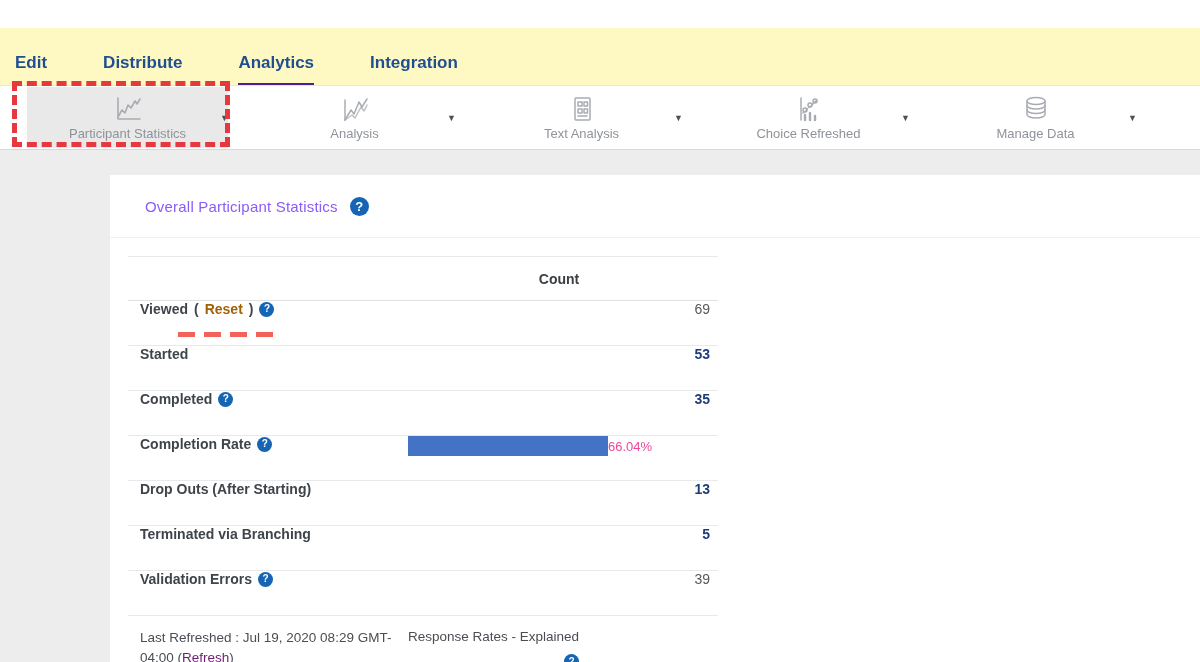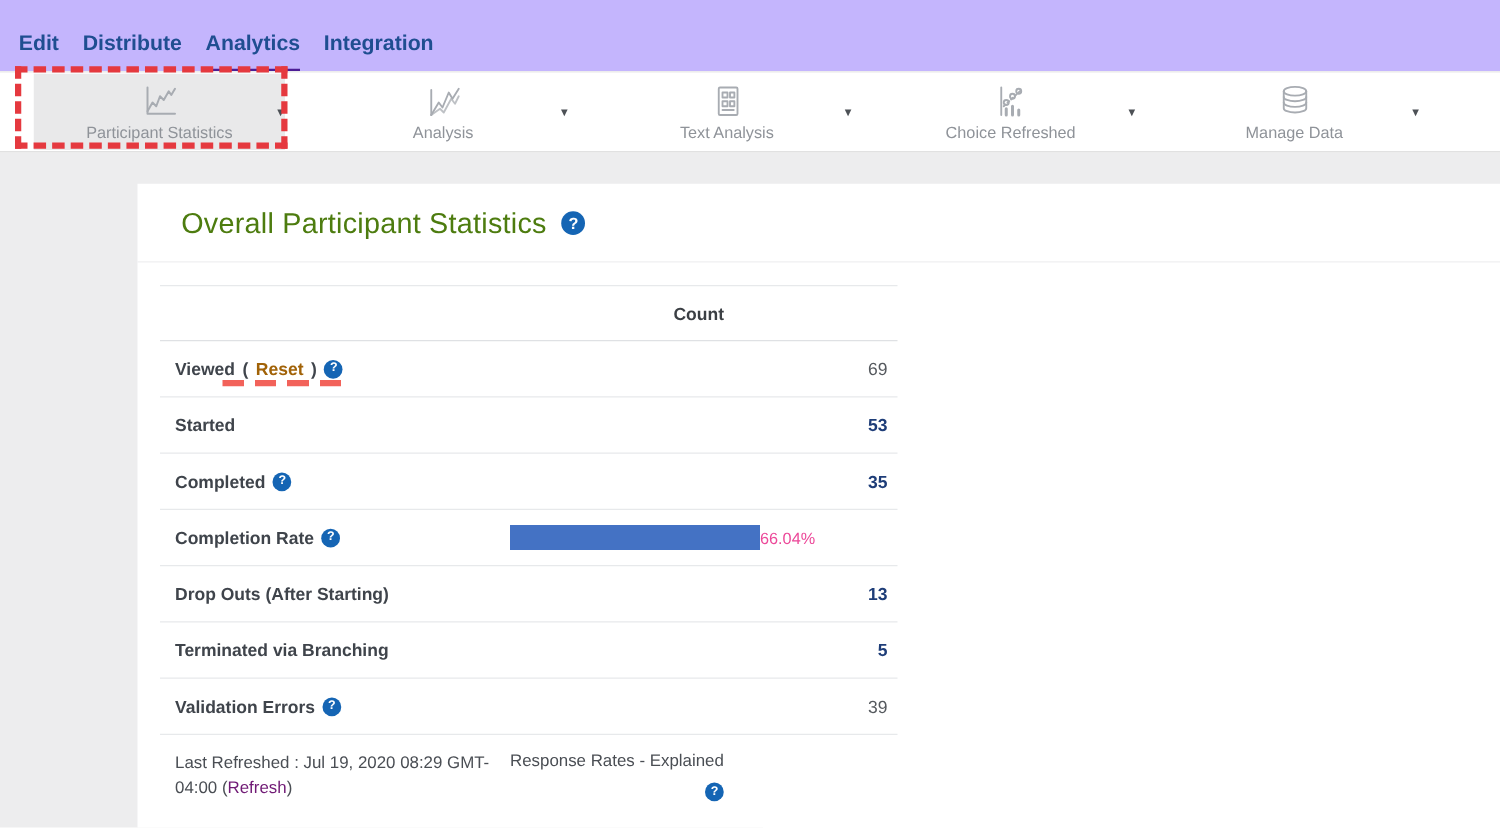--- a/index.html
+++ b/index.html
@@ -1,21 +1,21 @@
 <!DOCTYPE html>
 <html><head>
 <meta charset="utf-8">
 <style>
   * { box-sizing: border-box; margin: 0; padding: 0; }
   html, body { width: 1200px; height: 662px; }
   body { font-family: "Liberation Sans", sans-serif; background: #fff; overflow: hidden; }
   .screen { position: relative; width: 1200px; height: 662px; }
 
   
-  .top-nav { height: 57px; display: flex; gap: 19px; padding: 25px 0 0 15px; background: #c4b5fd; }
+  .top-nav { height: 57px; display: flex; gap: 56px; padding: 25px 0 0 15px; background: #fef9c3; margin-top: 28px; }
   .nav-link { font-size: 17px; font-weight: 700; color: #1f4e91; text-decoration: none; cursor: pointer; }
   .nav-link.active { border-bottom: 2px solid #4c1d95; padding-bottom: 2px; }
 
   
   .toolbar { position: relative; height: 65px; background: #fff; border-top: 1px solid #e7e7e7;
              border-bottom: 1px solid #d8d8d8; display: flex; padding-left: 14px; }
   .tool-tab { position: relative; width: 227px; height: 100%; }
   .tab-main { position: absolute; left: 13px; top: 1px; width: 201px; height: 61px;
               display: flex; flex-direction: column; align-items: center; justify-content: center;
               gap: 2px; cursor: pointer; }
@@ -25,34 +25,34 @@
   .tab-label { font-size: 13px; color: #8f9399; white-space: nowrap; }
   .caret { position: absolute; right: 12px; top: 27px; font-size: 9px; color: #4d5156; cursor: pointer; }
   .annotation-rect { position: absolute; left: -2px; top: -5px; width: 218px; height: 66px;
                      border: 5px dashed #e5393f; pointer-events: none; }
 
   
   .page { position: absolute; left: 0; top: 122px; width: 1200px; height: 540px; background: #ededee; }
   .card { position: absolute; left: 110px; top: 25px; right: 0; bottom: 0; background: #fff; }
   .card-header { height: 63px; border-bottom: 1px solid #f0f0f1; display: flex; align-items: center;
                  padding-left: 35px; }
-  .page-title { font-size: 23px; color: #4d7c0f; letter-spacing: .2px; }
+  .page-title { font-size: 15px; color: #8b5cf6; letter-spacing: .2px; }
 
   .help { display: inline-flex; align-items: center; justify-content: center; flex: none;
           width: 15px; height: 15px; border-radius: 50%; background: #1565b4; color: #fff;
           font-size: 10px; font-weight: 700; cursor: pointer; line-height: 1; }
   .help-lg { width: 19px; height: 19px; font-size: 13px; margin-left: 12px; }
 
   
   .stats-table { position: absolute; left: 18px; top: 81px; width: 590px; }
   .thead { height: 45px; display: flex; align-items: center;
            border-top: 1px solid #e7e9eb; border-bottom: 1px solid #dfe1e4; }
   .th-label { width: 272px; }
   .th-count { flex: 1; text-align: center; font-size: 14px; font-weight: 700; color: #3b3f44; }
-  .trow { position: relative; height: 45px; display: flex; align-items: center; border-bottom: 1px solid #e7e9eb; }
+  .trow { position: relative; height: 45px; display: flex; align-items: flex-start; border-bottom: 1px solid #e7e9eb; }
   .cell-label { width: 272px; padding-left: 12px; display: flex; align-items: center; gap: 6px;
                 font-size: 14px; font-weight: 700; color: #3f444b; white-space: nowrap; }
   .paren { font-weight: 700; color: #3f444b; }
   .reset-link { color: #a16207; font-weight: 700; cursor: pointer; }
   .cell-value { flex: 1; text-align: right; padding-right: 8px; font-size: 14px; }
   .v-blue { color: #1e3d78; font-weight: 700; }
   .v-gray { color: #55595e; font-weight: 400; }
   .dash-underline { position: absolute; left: 50px; top: 31px; width: 99px; height: 5px;
                     background: repeating-linear-gradient(90deg, #f2625a 0 17px, transparent 17px 26px); }
   .cell-bar { flex: 1; display: flex; align-items: center; padding-left: 8px; }

